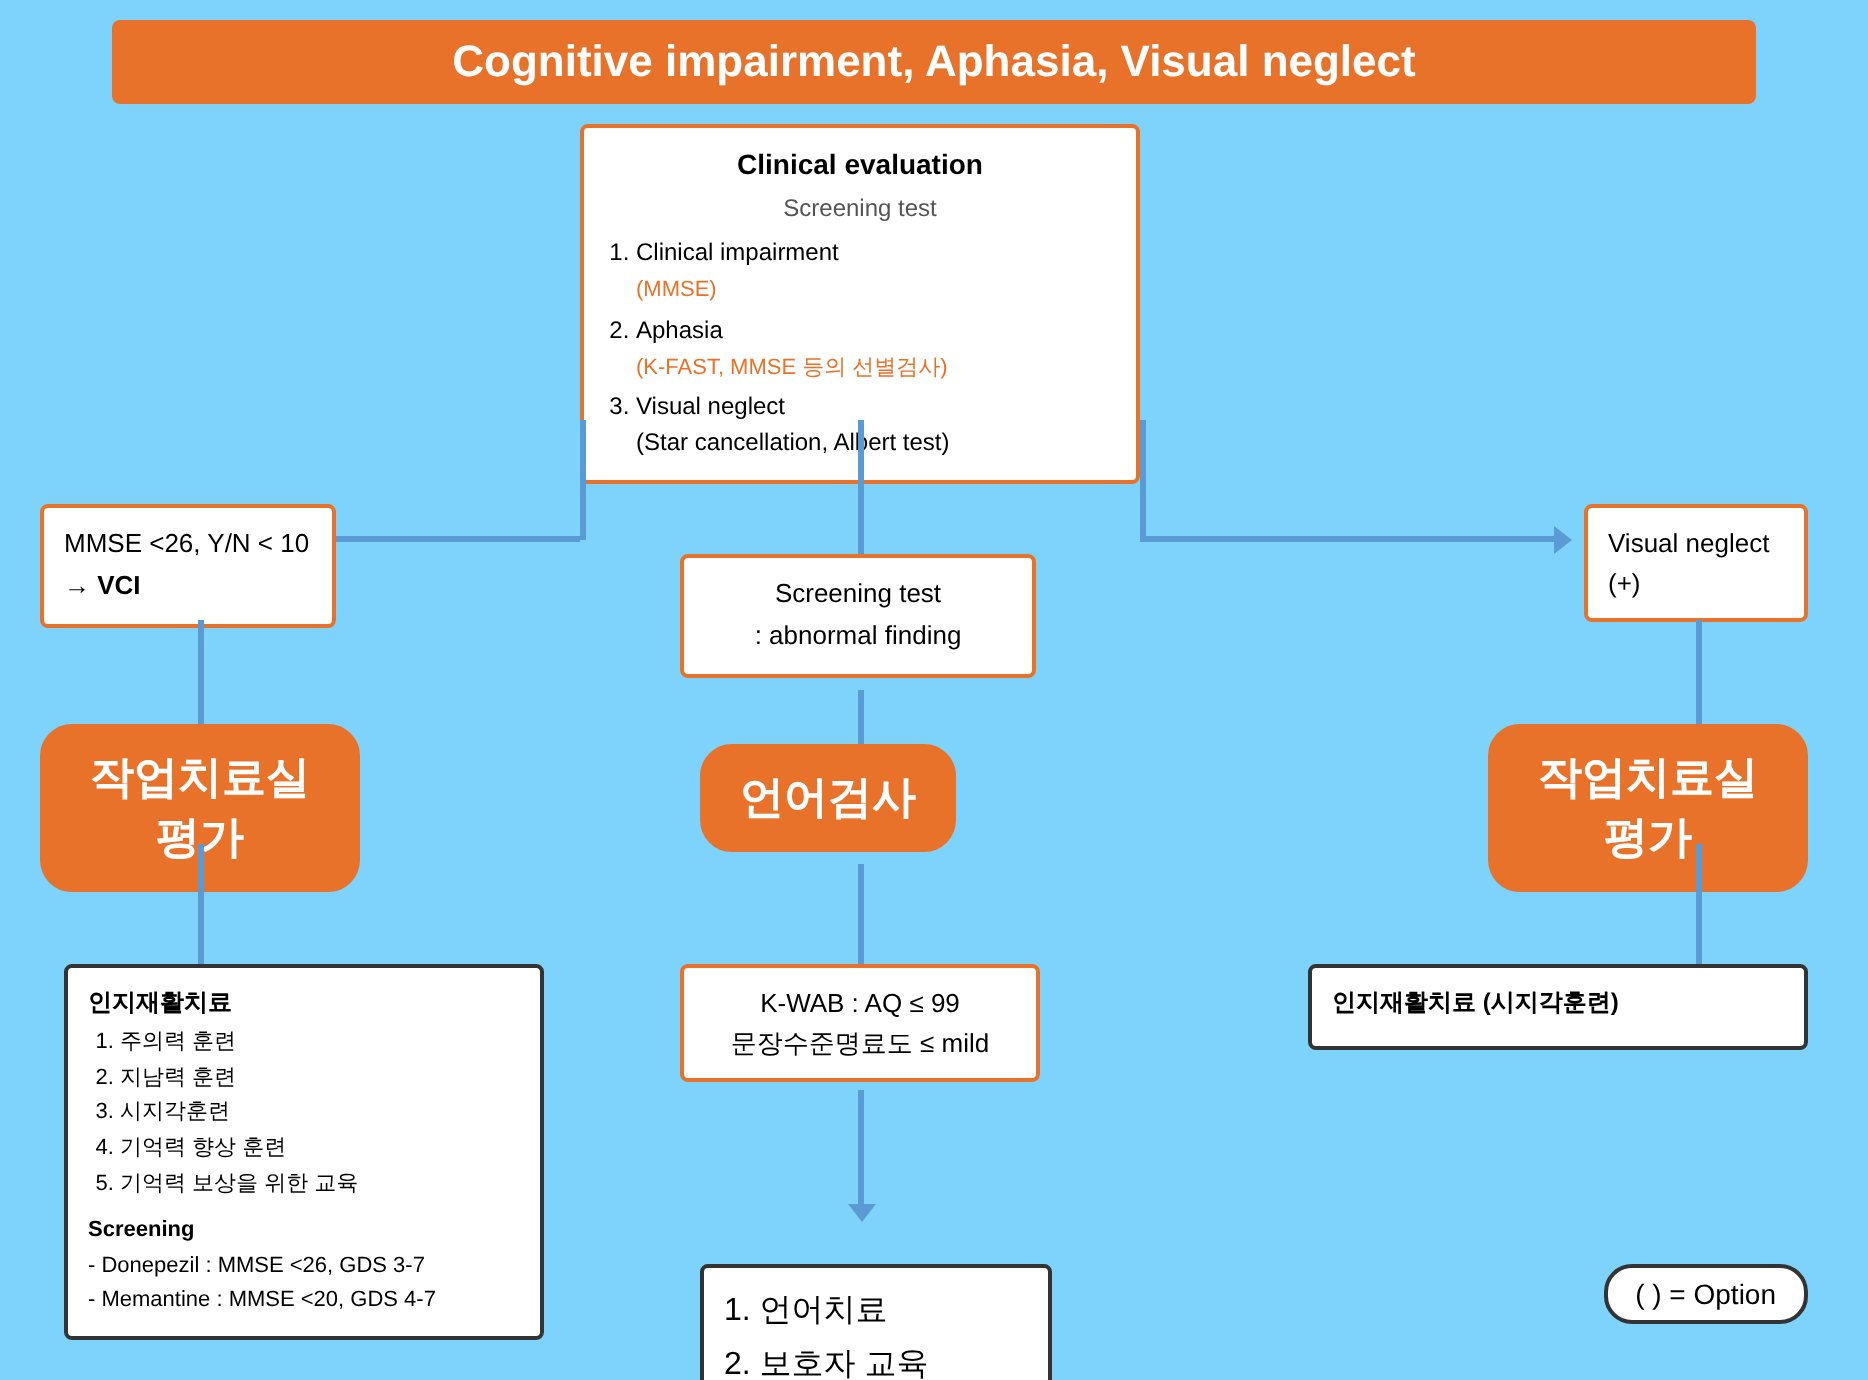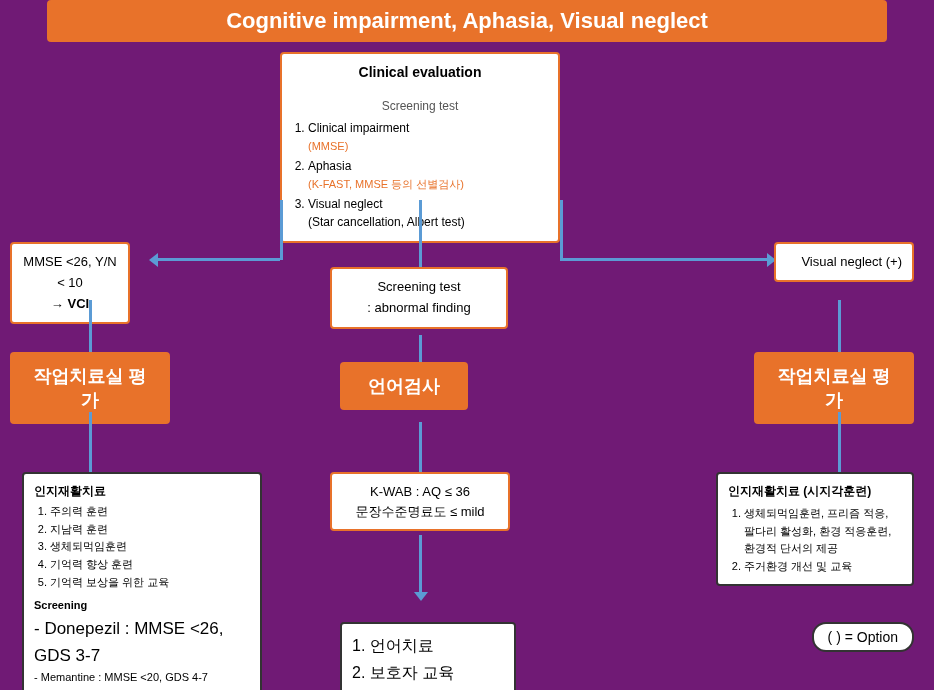--- a/index.html
+++ b/index.html
@@ -9,22 +9,22 @@
       width: 934px;
       height: 690px;
       position: relative;
       overflow: hidden;
     }
 
     .main-container {
       width: 934px;
       height: 690px;
       position: relative;
-      background: #701a75;
-      padding: 0;
+      background: #7dd3fc;
+      padding: 10px;
     }
 
     
     .title-box {
       background: #E8722A;
       color: #fff;
       text-align: center;
       font-size: 22px;
       font-weight: bold;
       padding: 8px 20px;
@@ -48,24 +48,24 @@
       border-radius: 4px;
       padding: 8px 10px;
       font-size: 12px;
       line-height: 1.5;
     }
 
     .box-orange {
       background: #E8722A;
       color: #fff;
       border: 2px solid #E8722A;
-      border-radius: 4px;
+      border-radius: 16px;
       position: absolute;
       padding: 10px 14px;
-      font-size: 18px;
+      font-size: 22px;
       font-weight: bold;
       text-align: center;
     }
 
     
     .arrow {
       position: absolute;
       background: #5B9BD5;
     }
 
@@ -126,21 +126,21 @@
       left: 280px;
       top: 0px;
       width: 280px;
       border: 2px solid #E8722A;
     }
 
     .clinical-box .title {
       font-weight: bold;
       font-size: 14px;
       text-align: center;
-      margin-bottom: 14px;
+      margin-bottom: 2px;
     }
 
     .clinical-box .subtitle {
       font-size: 12px;
       text-align: center;
       color: #555;
       margin-bottom: 4px;
     }
 
     .clinical-box ol {
@@ -154,45 +154,45 @@
 
     .korean-text {
       font-size: 11px;
       color: #E8722A;
     }
 
     
     .mmse-box {
       left: 10px;
       top: 190px;
-      width: 120px;
-      border: 2px solid #E8722A;
-      text-align: center;
+      width: 148px;
+      border: 2px solid #E8722A;
+      text-align: left;
       font-size: 13px;
       line-height: 1.6;
     }
 
     
     .screening-box {
       left: 330px;
       top: 215px;
       width: 178px;
       border: 2px solid #E8722A;
       text-align: center;
       font-size: 13px;
       line-height: 1.6;
     }
 
     
     .visual-neglect-box {
       right: 20px;
       top: 190px;
-      width: 140px;
-      border: 2px solid #E8722A;
-      text-align: right;
+      width: 112px;
+      border: 2px solid #E8722A;
+      text-align: left;
       font-size: 13px;
     }
 
     
     .ot-left {
       left: 10px;
       top: 300px;
       width: 160px;
     }
 
@@ -224,21 +224,21 @@
       top: 420px;
       width: 240px;
       border: 2px solid #333;
       font-size: 11px;
       line-height: 1.6;
     }
 
     .treatment-right {
       right: 20px;
       top: 420px;
-      width: 198px;
+      width: 250px;
       border: 2px solid #333;
       font-size: 11px;
       line-height: 1.6;
     }
 
     
     .lang-treatment {
       left: 340px;
       top: 570px;
       width: 176px;
@@ -319,46 +319,42 @@
       <span>작업치료실 평가</span>
     </div>
 
     <div class="arrow arrow-v arrow-head-down" style="left: 89px; top: 360px; height: 62px;"></div>
 
     <div class="arrow arrow-v arrow-head-down" style="left: 419px; top: 370px; height: 52px;"></div>
 
     <div class="arrow arrow-v arrow-head-down" style="left: 838px; top: 360px; height: 62px;"></div>
 
     <div class="box kwab-box">
-      <div>K-WAB : AQ ≤ 36</div>
+      <div>K-WAB : AQ ≤ 99</div>
       <div>문장수준명료도 ≤ mild</div>
     </div>
 
     <div class="arrow arrow-v arrow-head-down" style="left: 419px; top: 483px; height: 58px;"></div>
 
     <div class="box treatment-left">
       <div style="font-weight:bold; font-size:12px; margin-bottom:2px;">인지재활치료</div>
       <ol style="padding-left:16px;">
         <li>주의력 훈련</li>
         <li>지남력 훈련</li>
-        <li>생체되먹임훈련</li>
+        <li>시지각훈련</li>
         <li>기억력 향상 훈련</li>
         <li>기억력 보상을 위한 교육</li>
       </ol>
       <div style="margin-top:6px; font-weight:bold;">Screening</div>
-      <div style="font-size:17px;">- <span>Donepezil : MMSE &lt;26, GDS 3-7</span></div>
+      <div style="font-size:11px;">- <span>Donepezil : MMSE &lt;26, GDS 3-7</span></div>
       <div style="font-size:11px;">- <span>Memantine : MMSE &lt;20, GDS 4-7</span></div>
     </div>
 
     <div class="box treatment-right">
       <div style="font-weight:bold; font-size:12px; margin-bottom:4px;">인지재활치료 (시지각훈련)</div>
-      <ol style="padding-left:16px;">
-        <li>생체되먹임훈련, 프리즘 적응, 팔다리 활성화, 환경 적응훈련, 환경적 단서의 제공</li>
-        <li>주거환경 개선 및 교육</li>
-      </ol>
     </div>
 
     <div class="box lang-treatment">
       <div>1. 언어치료</div>
       <div>2. 보호자 교육</div>
     </div>
 
     <div class="option-box">
       <span>(    ) = Option</span>
     </div>

